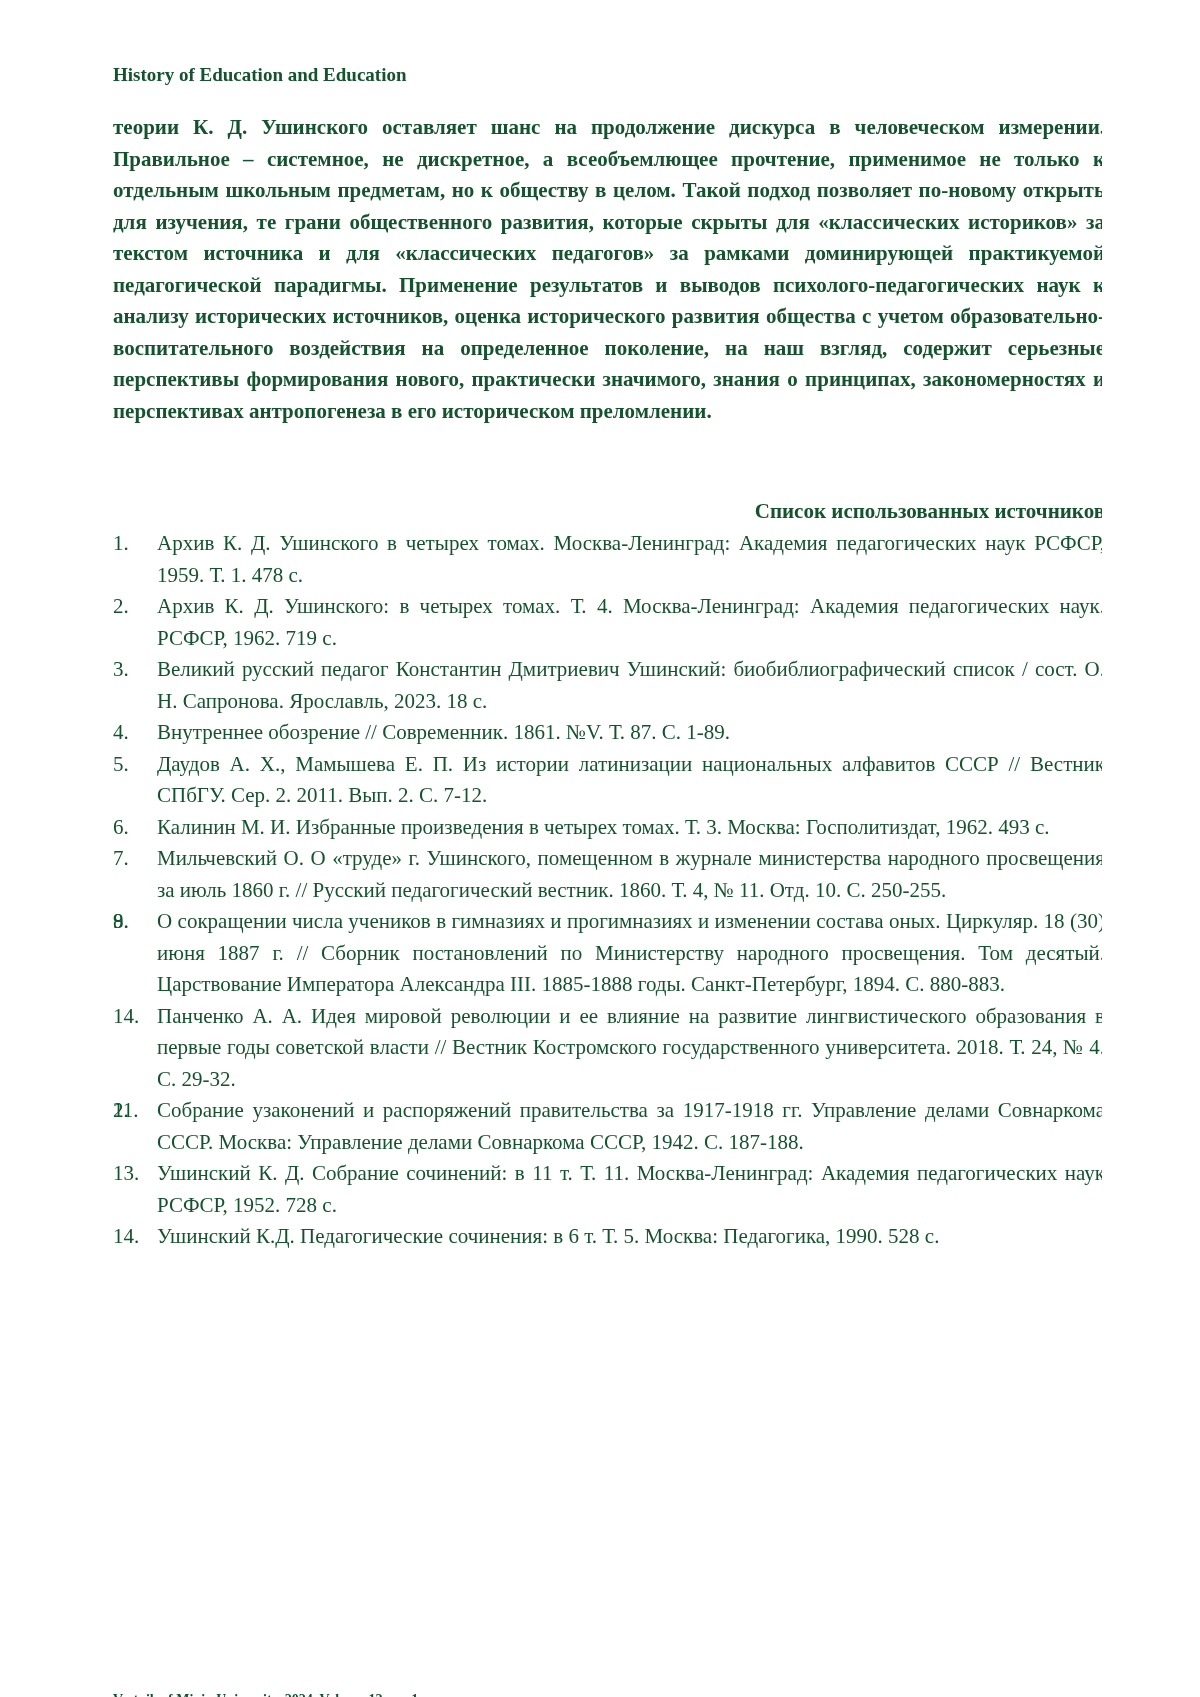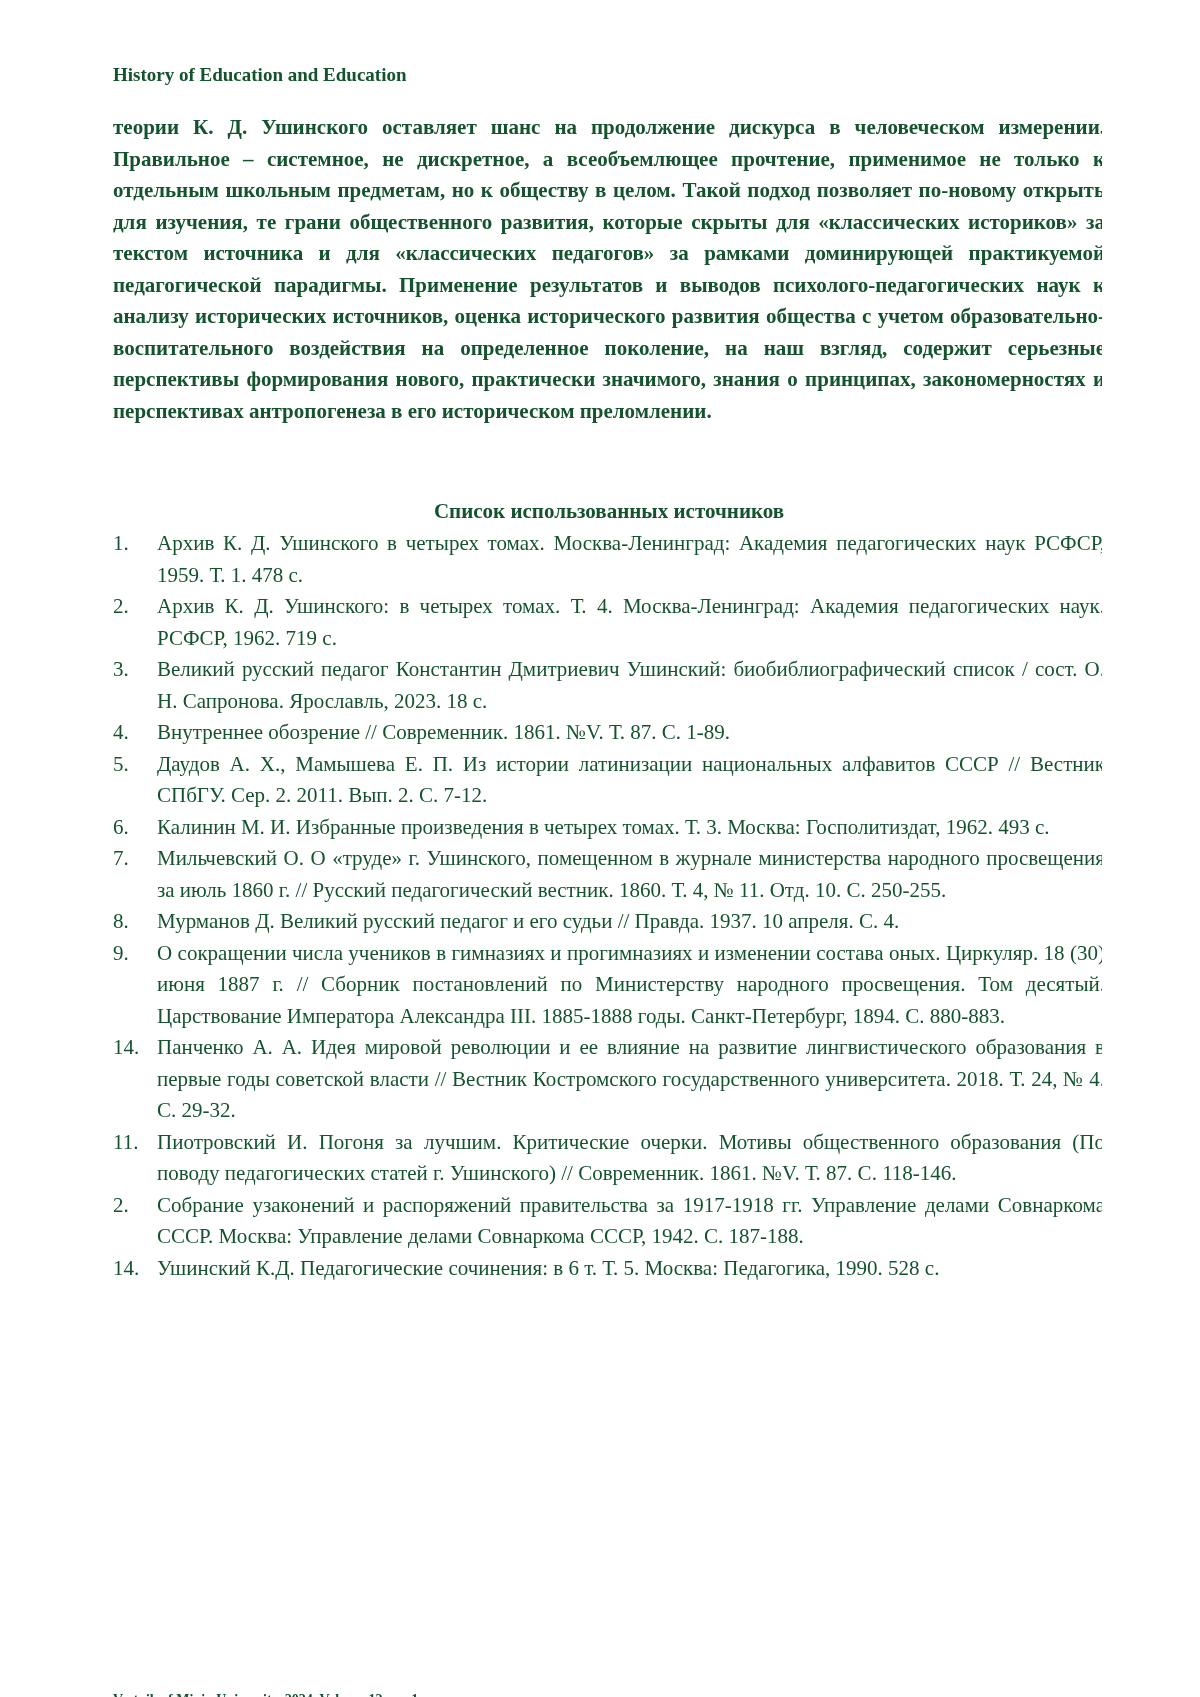--- a/index.html
+++ b/index.html
@@ -36,21 +36,21 @@
     font-weight: bold;
   }
   .sources-title {
     position: absolute;
     top: 496px;
     left: 113px;
     width: 992px;
     font-size: 21px;
     font-weight: bold;
     line-height: 31.5px;
-    text-align: center;
+    text-align: right;
   }
   .references {
     position: absolute;
     top: 528px;
     left: 113px;
     width: 992px;
     font-size: 21px;
     line-height: 31.5px;
   }
   .ref-item {
@@ -108,37 +108,39 @@
     <div class="ref-item">
       <span class="ref-num">6.</span>
       <span class="ref-text">Калинин М. И. Избранные произведения в четырех томах. Т. 3. Москва: Госполитиздат, 1962. 493 с.</span>
     </div>
     <div class="ref-item">
       <span class="ref-num">7.</span>
       <span class="ref-text">Мильчевский О. О «труде» г. Ушинского, помещенном в журнале министерства народного просвещения за июль 1860 г. // Русский педагогический вестник. 1860. Т. 4, № 11. Отд. 10. С. 250-255.</span>
     </div>
     <div class="ref-item">
       <span class="ref-num">8.</span>
-      <span class="ref-text">Мурманов Д. Великий русский педагог и его судьи // Правда. 1937. 10 апреля. С. 4.</span>
     </div>
     <div class="ref-item">
       <span class="ref-num">9.</span>
       <span class="ref-text">О сокращении числа учеников в гимназиях и прогимназиях и изменении состава оных. Циркуляр. 18 (30) июня 1887 г. // Сборник постановлений по Министерству народного просвещения. Том десятый. Царствование Императора Александра III. 1885-1888 годы. Санкт-Петербург, 1894. С. 880-883.</span>
     </div>
     <div class="ref-item">
       <span class="ref-num">14.</span>
       <span class="ref-text">Панченко А. А. Идея мировой революции и ее влияние на развитие лингвистического образования в первые годы советской власти // Вестник Костромского государственного университета. 2018. Т. 24, № 4. С. 29-32.</span>
     </div>
     <div class="ref-item">
       <span class="ref-num">11.</span>
-      <span class="ref-text">Пиотровский И. Погоня за лучшим. Критические очерки. Мотивы общественного образования (По поводу педагогических статей г. Ушинского) // Современник. 1861. №V. Т. 87. С. 118-146.</span>
     </div>
     <div class="ref-item">
       <span class="ref-num">2.</span>
       <span class="ref-text">Собрание узаконений и распоряжений правительства за 1917-1918 гг. Управление делами Совнаркома СССР. Москва: Управление делами Совнаркома СССР, 1942. С. 187-188.</span>
+    </div>
+    <div class="ref-item">
+      <span class="ref-num">13.</span>
+      <span class="ref-text">Ушинский К. Д. Собрание сочинений: в 11 т. Т. 11. Москва-Ленинград: Академия педагогических наук РСФСР, 1952. 728 с.</span>
     </div>
     <div class="ref-item">
       <span class="ref-num">14.</span>
       <span class="ref-text">Ушинский К.Д. Педагогические сочинения: в 6 т. Т. 5. Москва: Педагогика, 1990. 528 с.</span>
     </div>
   </div>
 
   <div class="page-footer">Vestnik of Minin University. 2024. Volume 12, no. 1</div>
 
 </div>

